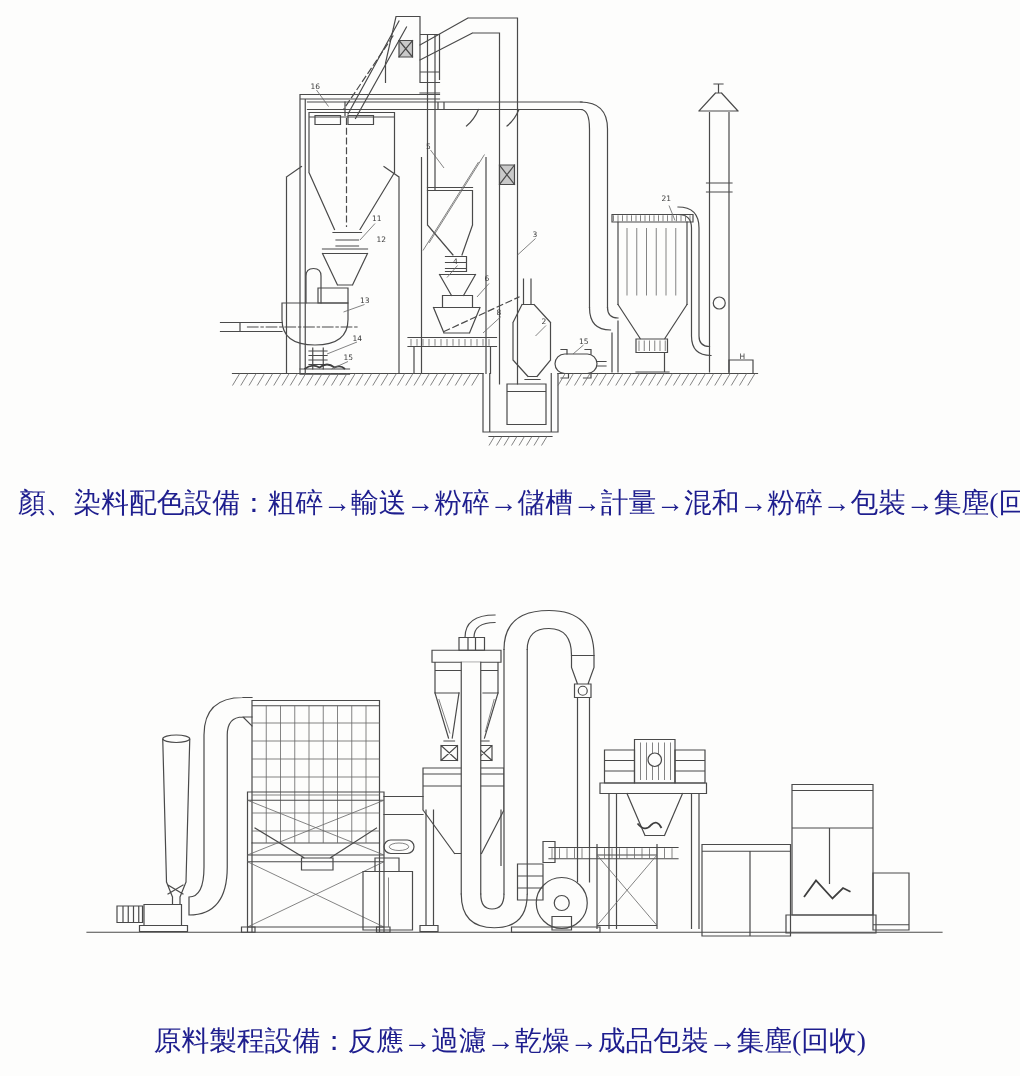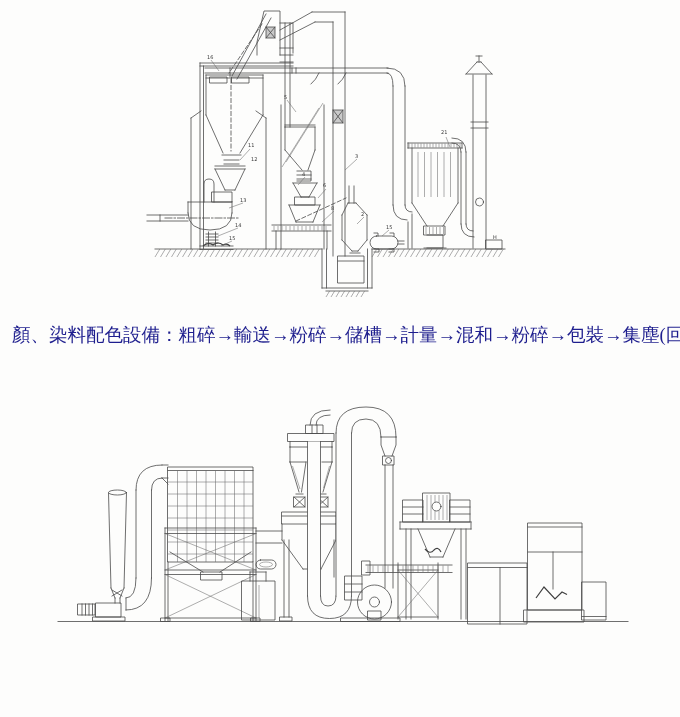--- a/index.html
+++ b/index.html
@@ -227,14 +227,15 @@
     <path class="ln" d="M528,523 h54 v87 h-54 z M528,527 h54 M528,552 h54 M553,552 V589"></path>
     <path class="thick" d="M536,598 L544,587 L555,599 L562,592 L567,594.5"></path>
     <path class="ln" d="M524,610 h60 v12 h-60 z M582,582 h24 v38 h-24 z M582,616.5 h24"></path>
   </g>
 
   <g id="bottom-deco">
         <path class="thin" d="M368,565.5 L368,572 M373,565.5 L373,572 M378,565.5 L378,572 M383,565.5 L383,572 M388,565.5 L388,572 M393,565.5 L393,572 M398,565.5 L398,572 M403,565.5 L403,572 M408,565.5 L408,572 M413,565.5 L413,572 M418,565.5 L418,572 M423,565.5 L423,572 M428,565.5 L428,572 M433,565.5 L433,572 M438,565.5 L438,572 M443,565.5 L443,572 M448,565.5 L448,572 "></path>
       </g>
 </svg>
 
+<div class="caption caption-bottom">原料製程設備：反應→過濾→乾燥→成品包裝→集塵(回收)</div>
 
 </div>
 
 </body></html>

